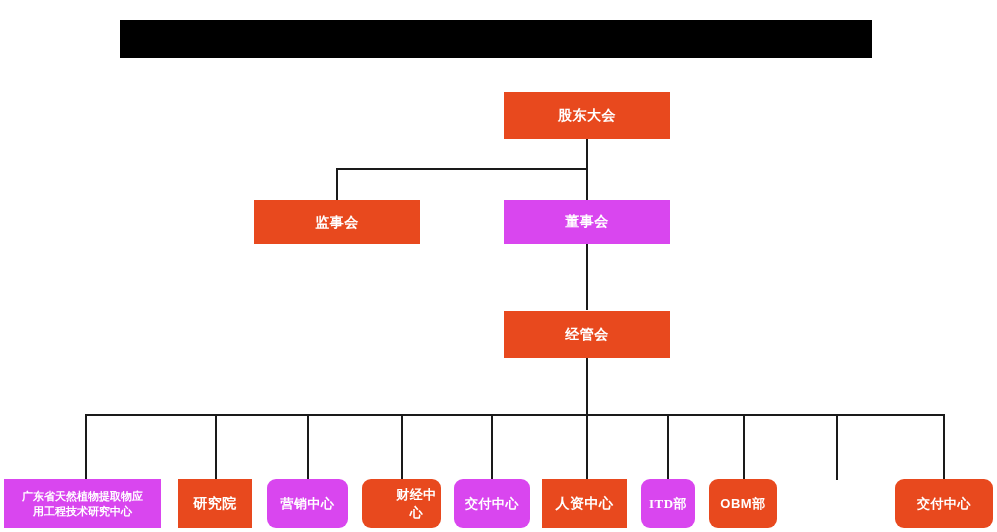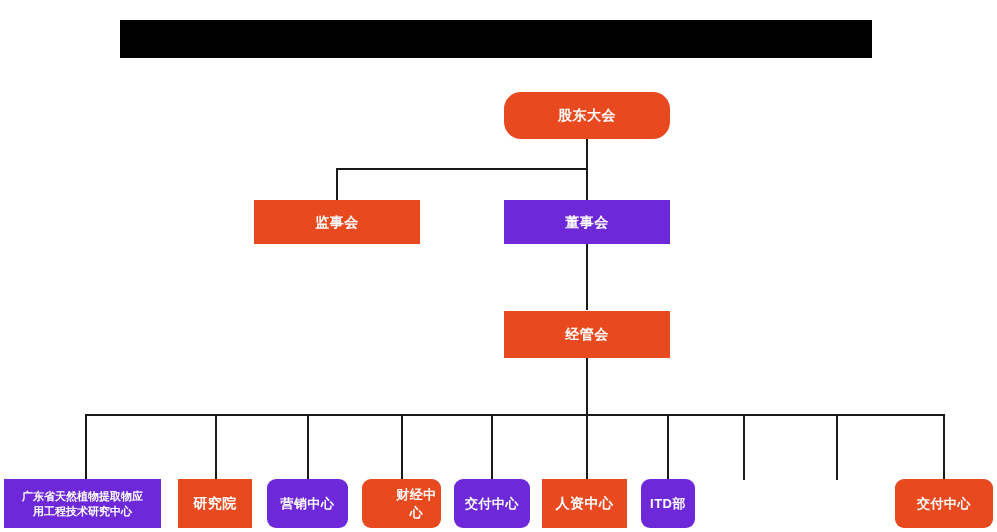--- a/index.html
+++ b/index.html
@@ -50,21 +50,21 @@
     text-align: center;
     color: #ffffff;
     font-size: 14px;
     font-weight: bold;
     letter-spacing: 0.5px;
     line-height: 1.35;
     padding: 2px 4px;
     white-space: pre-line;
   }
   .node.dark  { background: #E8491E; }
-  .node.light { background: #6d28d9; }
+  .node.light { background: #d946ef; font-family: Liberation Serif, serif; }
 
   .node.small   { font-size: 13px; border-radius: 9px; }
   .node.tiny    { font-size: 11px; font-weight: bold; letter-spacing: 0px; }
 </style>
 </head>
 <body>
 
 <div id="org-chart">
 
   <div class="title-banner"></div>
@@ -87,21 +87,21 @@
   <div class="conn conn-v" style="left:215px; top:414px; height:66px;"></div>
   <div class="conn conn-v" style="left:307px; top:414px; height:66px;"></div>
   <div class="conn conn-v" style="left:401px; top:414px; height:66px;"></div>
   <div class="conn conn-v" style="left:491px; top:414px; height:66px;"></div>
   <div class="conn conn-v" style="left:586px; top:414px; height:66px;"></div>
   <div class="conn conn-v" style="left:667px; top:414px; height:66px;"></div>
   <div class="conn conn-v" style="left:743px; top:414px; height:66px;"></div>
   <div class="conn conn-v" style="left:836px; top:414px; height:66px;"></div>
   <div class="conn conn-v" style="left:943px; top:414px; height:66px;"></div>
 
-  <div class="node dark" style="left:504px; top:92px; width:166px; height:47px;border-radius:17px;">股东大会</div>
+  <div class="node dark" style="left:504px; top:92px; width:166px; height:47px;">股东大会</div>
 
   <div class="node dark" style="left:254px; top:200px; width:166px; height:44px;">监事会</div>
 
   <div class="node light" style="left:504px; top:200px; width:166px; height:44px;">董事会</div>
 
   <div class="node dark" style="left:504px; top:311px; width:166px; height:47px;">经管会</div>
 
   <div class="node light tiny" style="left:4px; top:479px; width:157px; height:49px;">广东省天然植物提取物应
 用工程技术研究中心</div>
 
@@ -110,17 +110,18 @@
   <div class="node light small" style="left:267px; top:479px; width:81px; height:49px;">营销中心</div>
 
   <div class="node dark small" style="left:362px; top:479px; width:79px; height:49px;padding-left:34px;">财经中心</div>
 
   <div class="node light small" style="left:454px; top:479px; width:76px; height:49px;">交付中心</div>
 
   <div class="node dark" style="left:542px; top:479px; width:85px; height:49px;">人资中心</div>
 
   <div class="node light small" style="left:641px; top:479px; width:54px; height:49px;">ITD部</div>
 
+  <div class="node dark small" style="left:709px; top:479px; width:68px; height:49px;">OBM部</div>
 
 
   <div class="node dark small" style="left:895px; top:479px; width:98px; height:49px;">交付中心</div>
 
 </div>
 
 </body></html>

